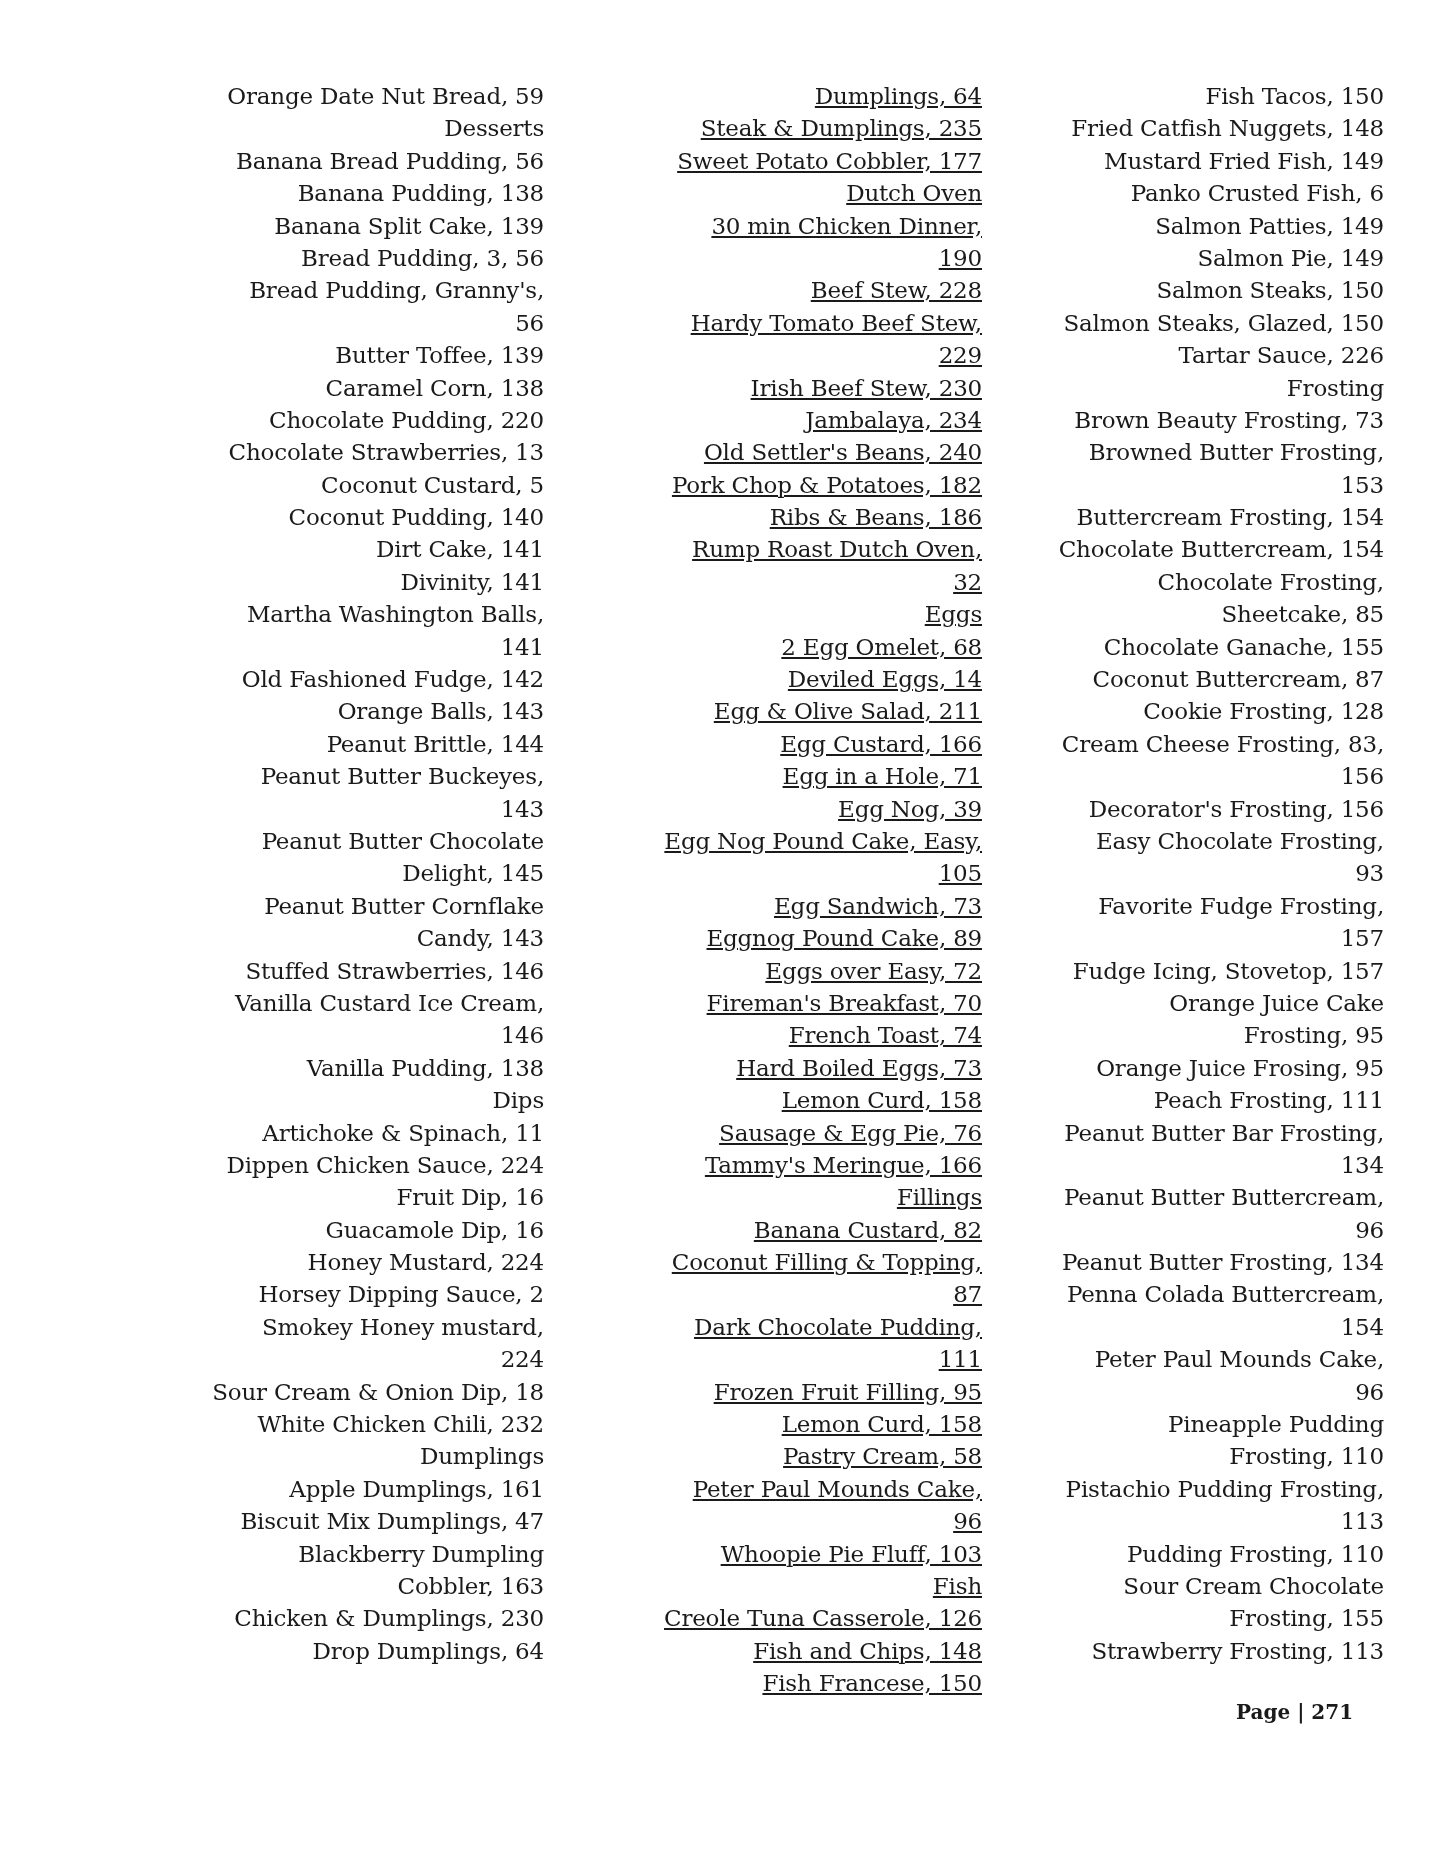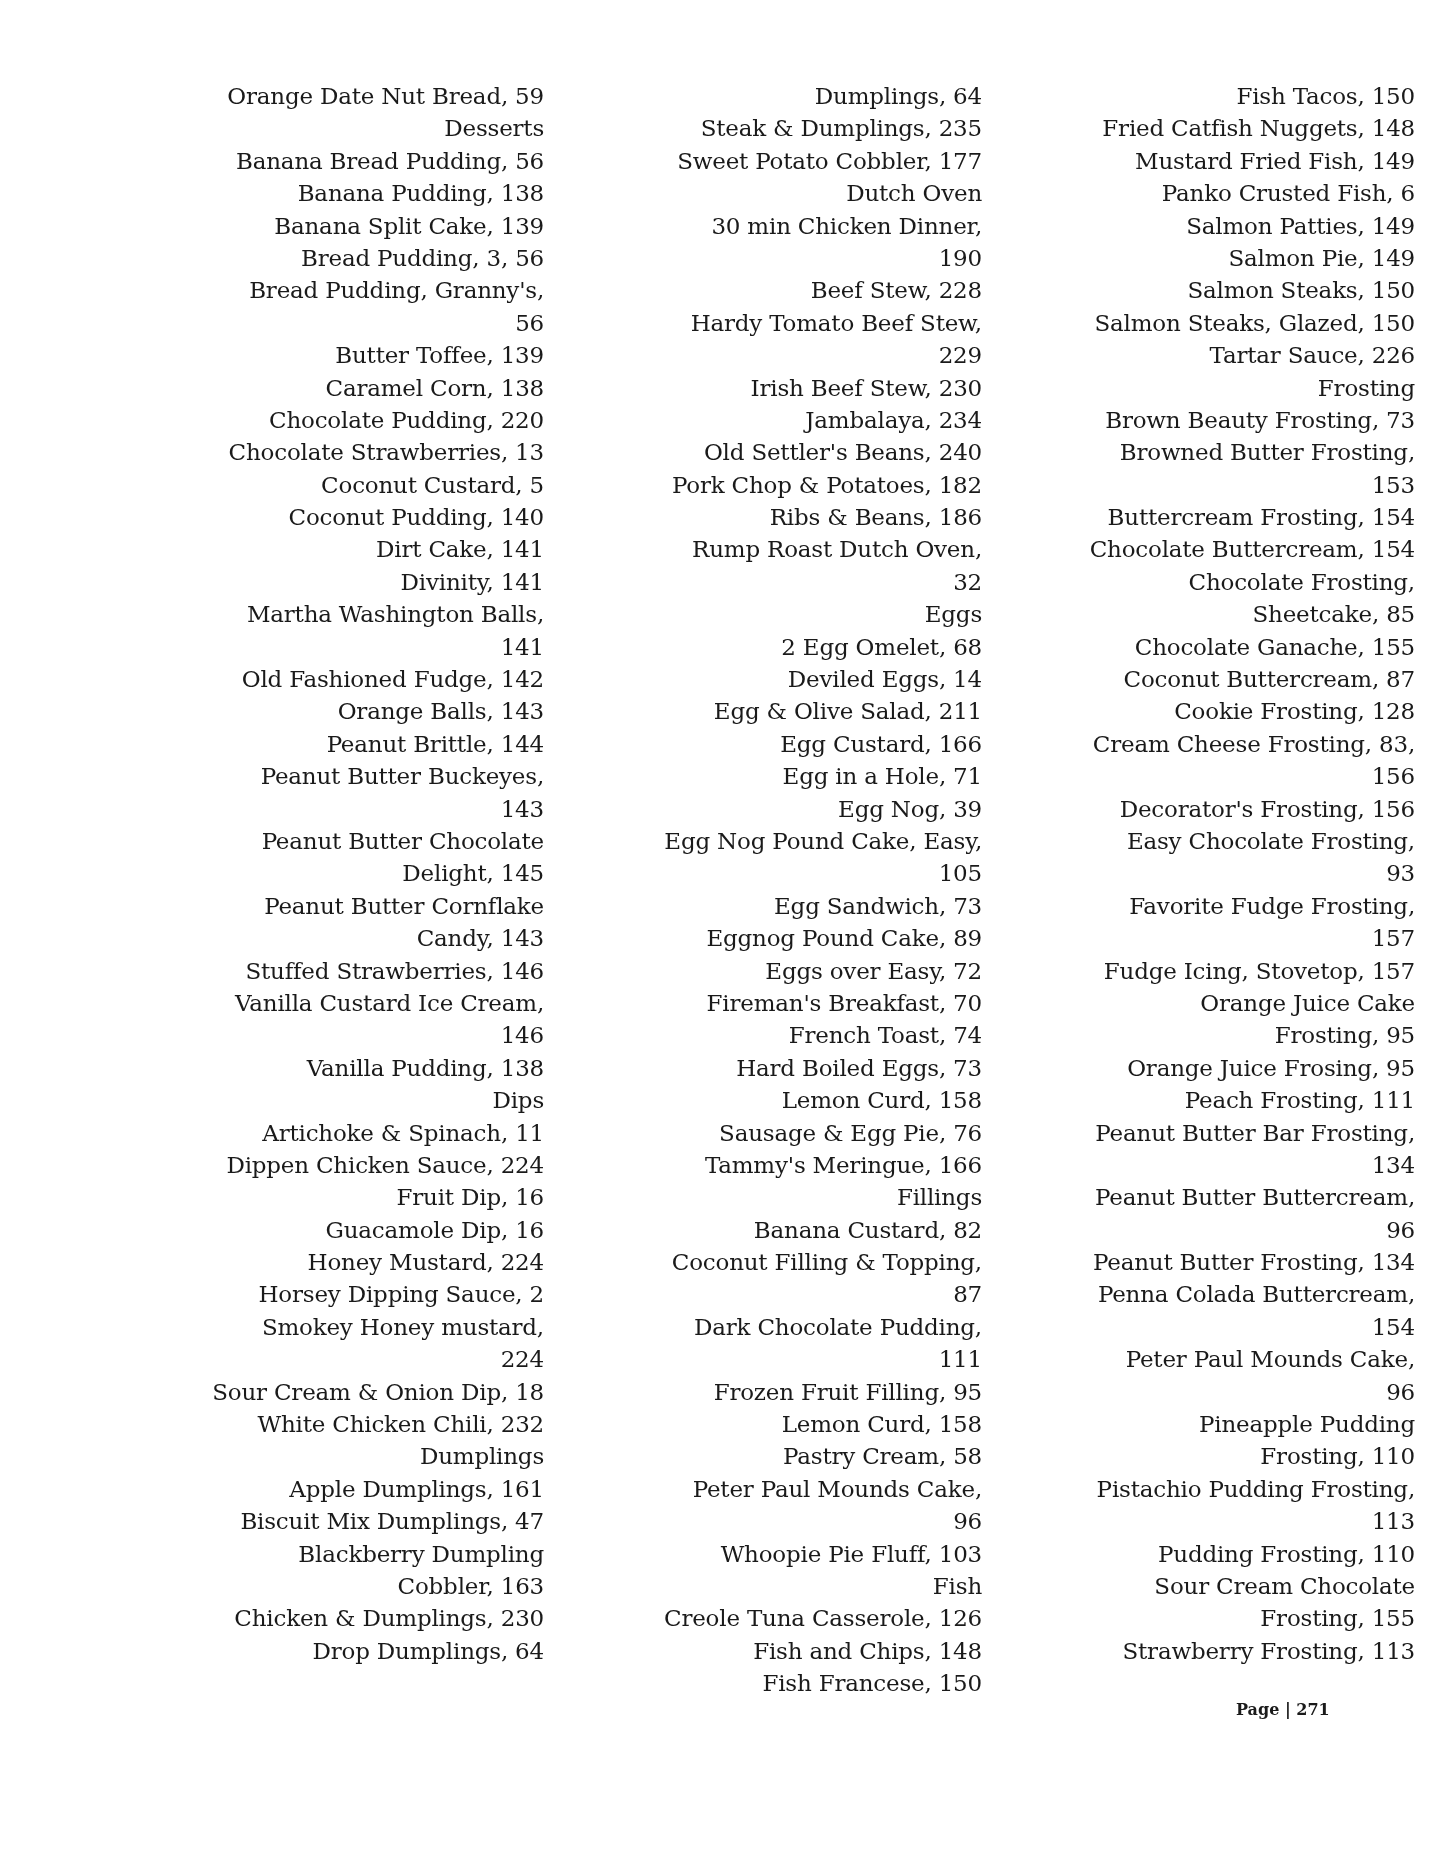--- a/index.html
+++ b/index.html
@@ -1,26 +1,26 @@
 <!DOCTYPE html>
 <html><head>
 <meta charset="utf-8">
 <style>
   html, body { margin: 0; padding: 0; background: #ffffff; }
   body { width: 1445px; height: 1858px; position: relative; overflow: hidden;
          font-family: "DejaVu Serif", "Liberation Serif", serif; color: #1a1a1a; }
   .col { position: absolute; top: 80px; text-align: right; }
   #col1 { left: 124px; width: 420px; }
-  #col2 { left: 562px; width: 420px; }
-  #col3 { left: 984px; width: 400px; margin-left: 31px; }
+  #col2 { left: 562px; width: 420px; text-decoration: underline; }
+  #col3 { left: 984px; width: 400px; }
   .line { font-size: 23px; line-height: 32.4px; height: 32.4px; white-space: nowrap; letter-spacing: -0.2px; }
   .h { padding-left: 0; }
   .e { padding-left: 25px; }
   .c { padding-left: 50px; }
-  .footer { position: absolute; left: 1236px; top: 1700px; font-size: 16px; font-weight: bold;
+  .footer { position: absolute; left: 1236px; top: 1700px; font-size: 20px; font-weight: bold;
             font-family: "DejaVu Serif", "Liberation Serif", serif; white-space: nowrap; }
 </style>
 </head>
 <body>
 
 <div id="col1" class="col">
     <div class="line e">Orange Date Nut Bread, 59</div>
     <div class="line h">Desserts</div>
     <div class="line e">Banana Bread Pudding, 56</div>
     <div class="line e">Banana Pudding, 138</div>

